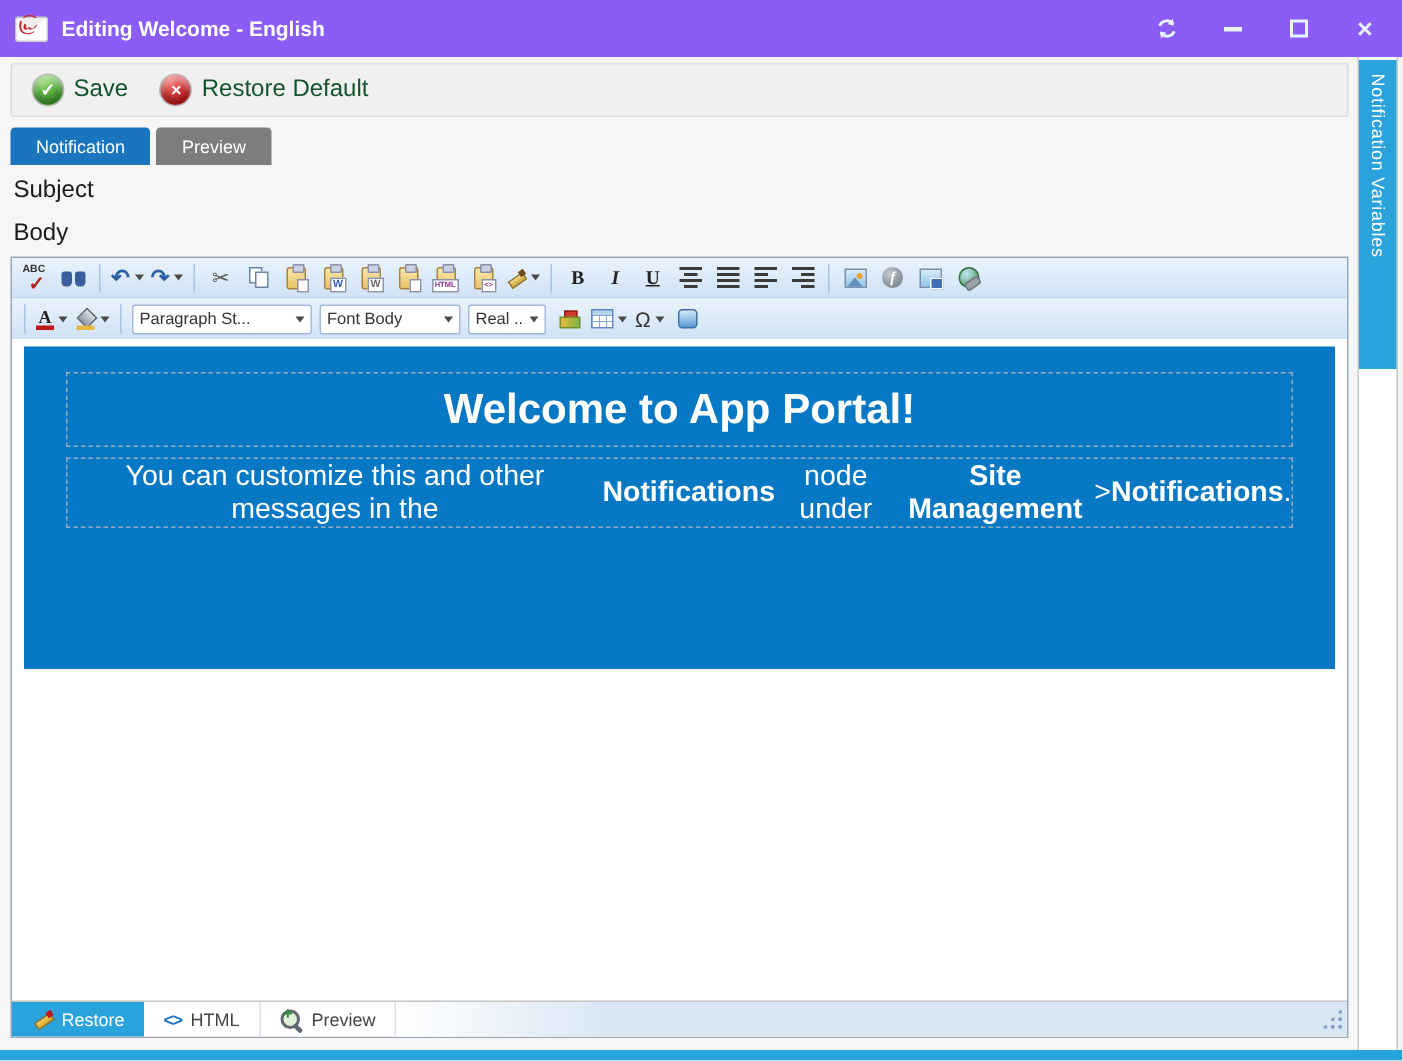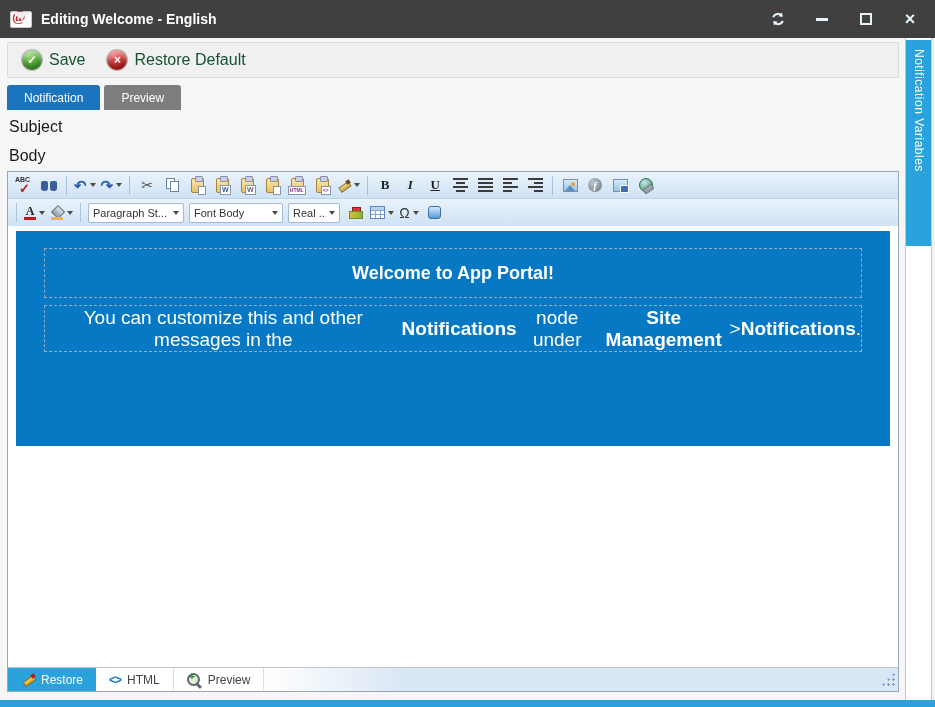--- a/index.html
+++ b/index.html
@@ -2,21 +2,21 @@
 <html><head>
 <meta charset="utf-8">
 <style>
   * { box-sizing: border-box; margin: 0; padding: 0; }
   html,body { width: 935px; height: 707px; }
   body { font-family: "Liberation Sans", sans-serif; background:#F3F3F3; overflow:hidden; }
 
   .window { width:935px; height:707px; display:flex; flex-direction:column; background:#F3F3F3; }
 
   
-  .titlebar { height:38px; background:#404040; display:flex; align-items:center; padding:0 10px; flex:0 0 auto; }
+  .titlebar { height:38px; background:#8b5cf6; display:flex; align-items:center; padding:0 10px; flex:0 0 auto; }
   .app-icon { width:22px; height:17px; background:#FFFFFF; border:1px solid #C9C9C9; border-radius:2px; position:relative; margin-right:9px; }
   .app-icon:before { content:"@"; position:absolute; left:1px; top:-4px; color:#C4242B; font:bold 15px "Liberation Serif", serif; }
   .app-icon:after { content:""; position:absolute; left:0; top:0; border-left:10px solid transparent; border-right:10px solid transparent; border-top:7px solid #EDEDED; }
   .title-text { color:#FFFFFF; font-weight:bold; font-size:14px; }
   .tb-btns { margin-left:auto; display:flex; align-items:center; gap:26px; padding-right:6px; }
   .tb-btn { width:18px; height:18px; display:flex; align-items:center; justify-content:center; cursor:pointer; }
   .min-glyph { width:12px; height:3px; background:#E8F4FB; }
   .max-glyph { width:12px; height:12px; border:2px solid #E8F4FB; }
   .close-glyph { color:#E8F4FB; font-size:18px; font-weight:bold; line-height:1; }
 
@@ -98,21 +98,21 @@
   .ic-pal:before { content:""; position:absolute; left:4px; top:1px; width:7px; height:5px; background:#D23A2E; border:1px solid #8E1F16; }
   .ic-pal:after { content:""; position:absolute; left:1px; bottom:1px; width:12px; height:6px; background:linear-gradient(90deg,#E8B93C,#7FB542); border:1px solid #6E8E2E; }
   .ic-table { width:15px; height:13px; border:1px solid #5B87C5; background-color:#FFFFFF; background-image: linear-gradient(#B9D2EE 3px, transparent 3px), repeating-linear-gradient(to right, transparent 0 4px, #7FA7D9 4px 5px), repeating-linear-gradient(to bottom, transparent 0 3px, #7FA7D9 3px 4px); }
   .ic-omega { font-size:14px; color:#333; line-height:1; }
   .ic-mod { width:13px; height:13px; border-radius:3px; background:linear-gradient(#D5EAF9,#5B9BD5); border:1px solid #3A6EA5; }
 
   
   .econtent { flex:1 1 auto; background:#fff; padding:5px 8px; overflow:hidden; min-height:0; }
   .banner { height:215px; background:#0778C4; padding:17px 28px 0 28px; }
   .dashed-box { border:1px dashed #93ACC2; display:flex; align-items:center; justify-content:center; text-align:center; }
-  .banner-heading { height:50px; color:#FFFFFF; font-size:18px; font-weight:bold; }
+  .banner-heading { height:50px; color:#FFFFFF; font-size:28px; font-weight:bold; }
   .banner-message { height:47px; margin-top:7px; color:#FFFFFF; font-size:19px; }
   .banner-message b { font-weight:bold; }
 
   
   .mode-strip { height:24px; border-top:1px solid #C4C4C4; display:flex; align-items:stretch; flex:0 0 auto; background:#FFFFFF; }
   .mode-tab { display:flex; align-items:center; gap:6px; padding:0 13px; font-size:12px; color:#444; cursor:pointer; border-right:1px solid #E0E0E0; }
   .mode-tab.active { background:#2AA3DC; color:#fff; border-right:none; }
   .mode-filler { flex:1 1 auto; background:linear-gradient(90deg,#FFFFFF,#D9E7F5 140px); position:relative; }
   .grip { position:absolute; right:3px; top:4px; width:14px; height:14px; background-image: radial-gradient(#7E9CC4 1.2px, transparent 1.4px); background-size:5px 5px; clip-path: polygon(100% 0, 100% 100%, 0 100%); }
   .ic-pencil { position:relative; width:14px; height:13px; }
@@ -315,21 +315,21 @@
                 <i>A</i>
                 <b></b>
               </span>
               <span class="dd"></span>
             </span>
           <span class="tbtn">
               <span class="ic-bucket"></span>
               <span class="dd"></span>
             </span>
           <span class="sep"></span>
-          <span class="selbox" style="width:96px">
+          <span class="selbox" style="width:120px">
               <span class="sv">Paragraph St...</span>
               <span class="dd"></span>
             </span>
           <span class="selbox" style="width:94px">
               <span class="sv">Font Body</span>
               <span class="dd"></span>
             </span>
           <span class="selbox" style="width:52px">
               <span class="sv">Real ...</span>
               <span class="dd"></span>

